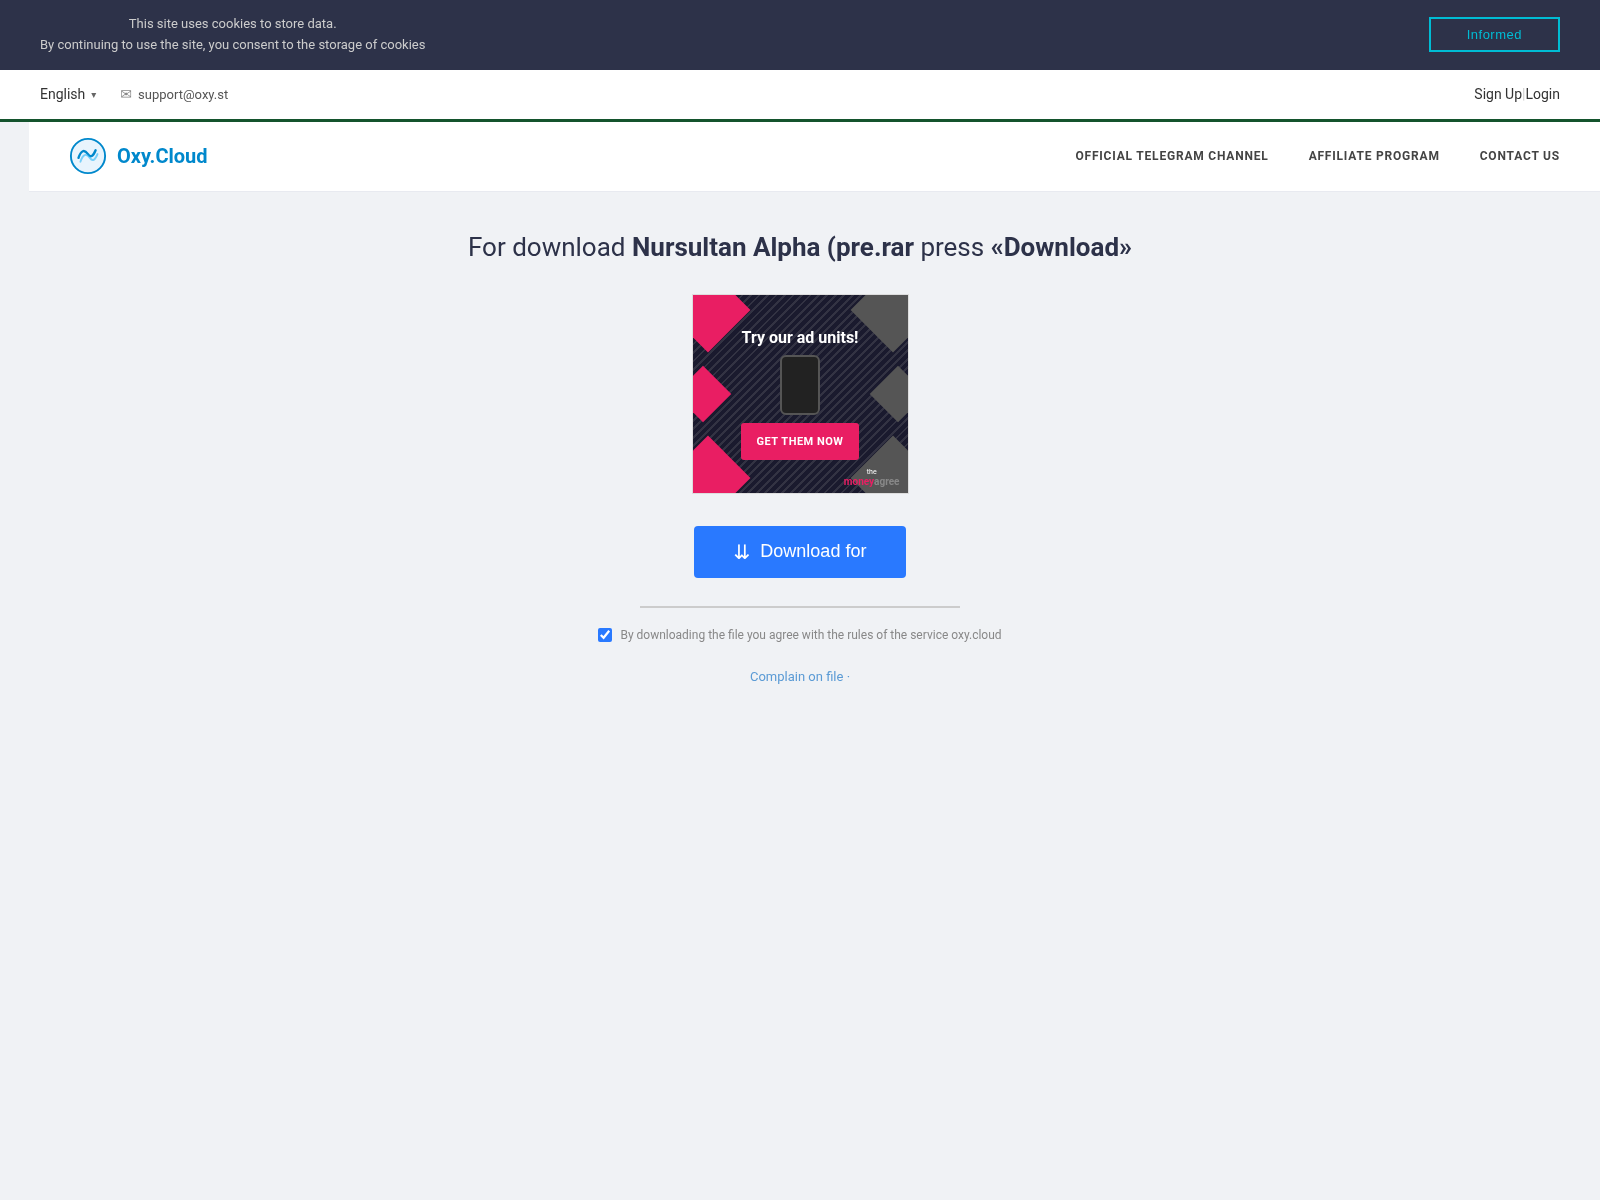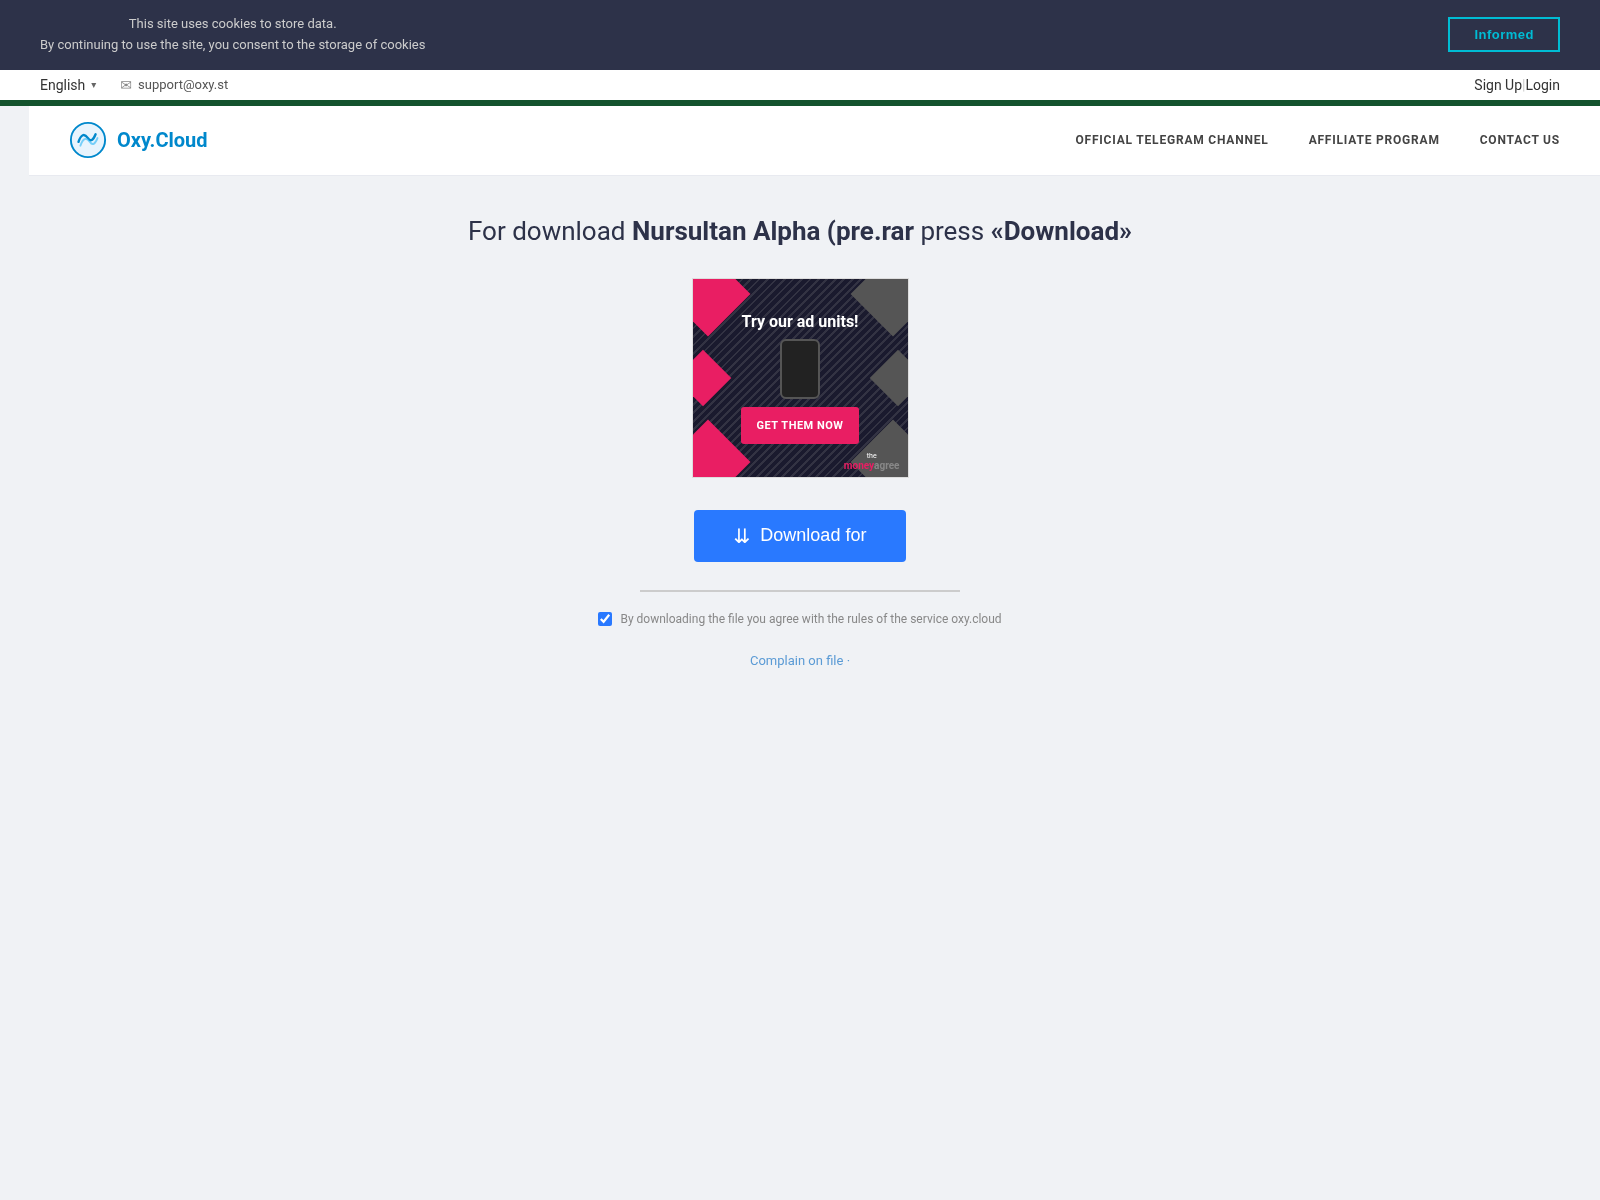--- a/index.html
+++ b/index.html
@@ -19,37 +19,37 @@
     .cookie-text {
       font-size: 13px;
       line-height: 1.6;
       text-align: center;
       color: #ccc;
     }
     .cookie-btn {
       background: transparent;
       border: 2px solid #00bcd4;
       color: #00bcd4;
-      padding: 8px 24px;
+      padding: 8px 36px;
       font-size: 13px;
-      font-weight: 700;
+      font-weight: 400;
       cursor: pointer;
       letter-spacing: 0.5px;
       white-space: nowrap;
     }
 
     
     .top-bar {
       background: #fff;
-      border-bottom: 6px solid #14532d;
+      border-bottom: 3px solid #14532d;
       display: flex;
       align-items: center;
       justify-content: space-between;
       padding: 0 40px;
-      height: 36px;
+      height: 52px;
     }
     .top-bar-left {
       display: flex;
       align-items: center;
       gap: 24px;
     }
     .lang-selector {
       display: flex;
       align-items: center;
       gap: 6px;

